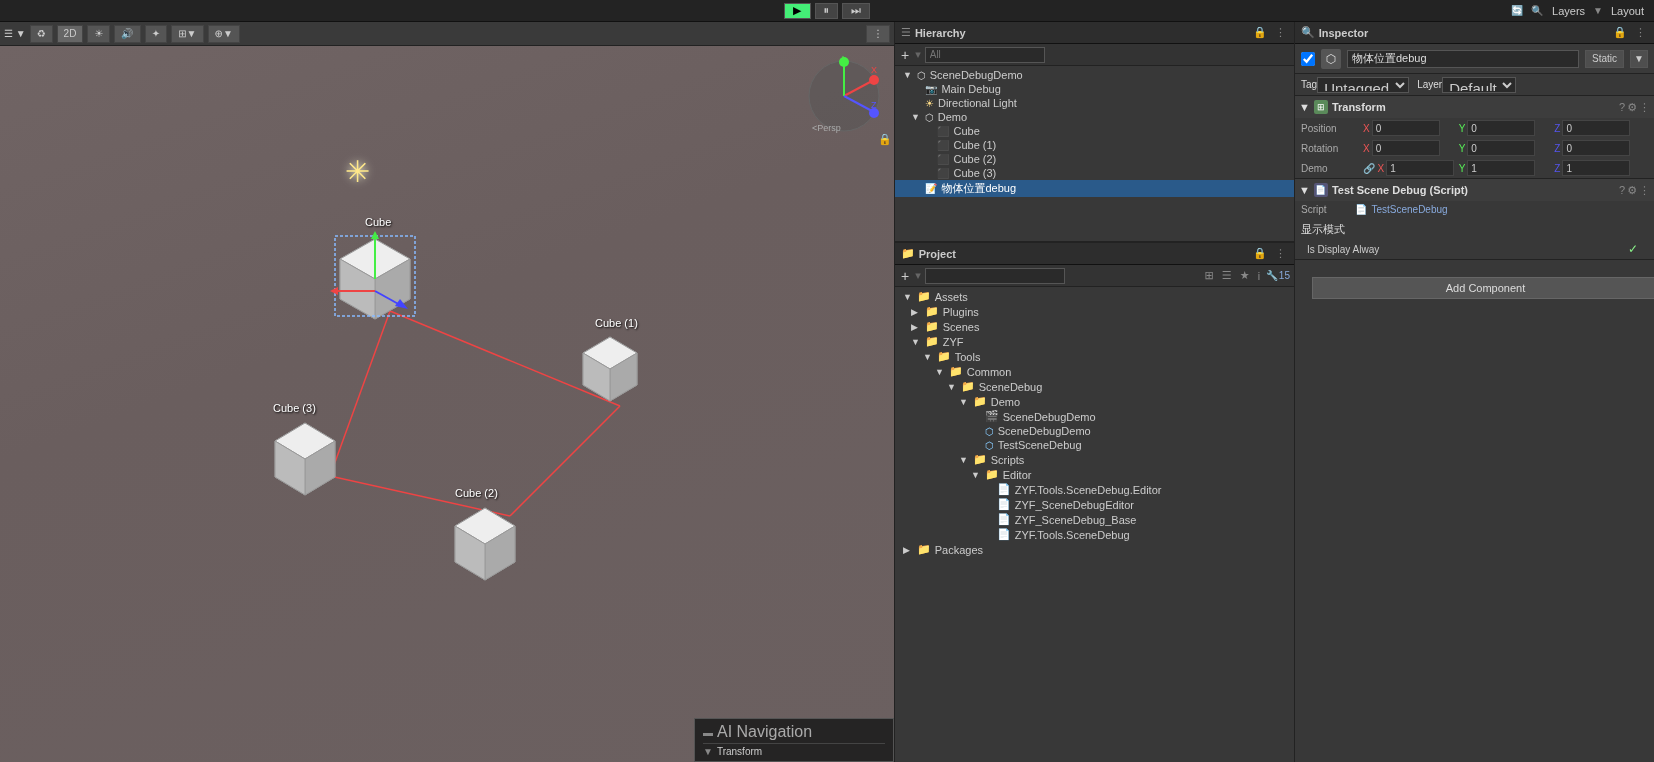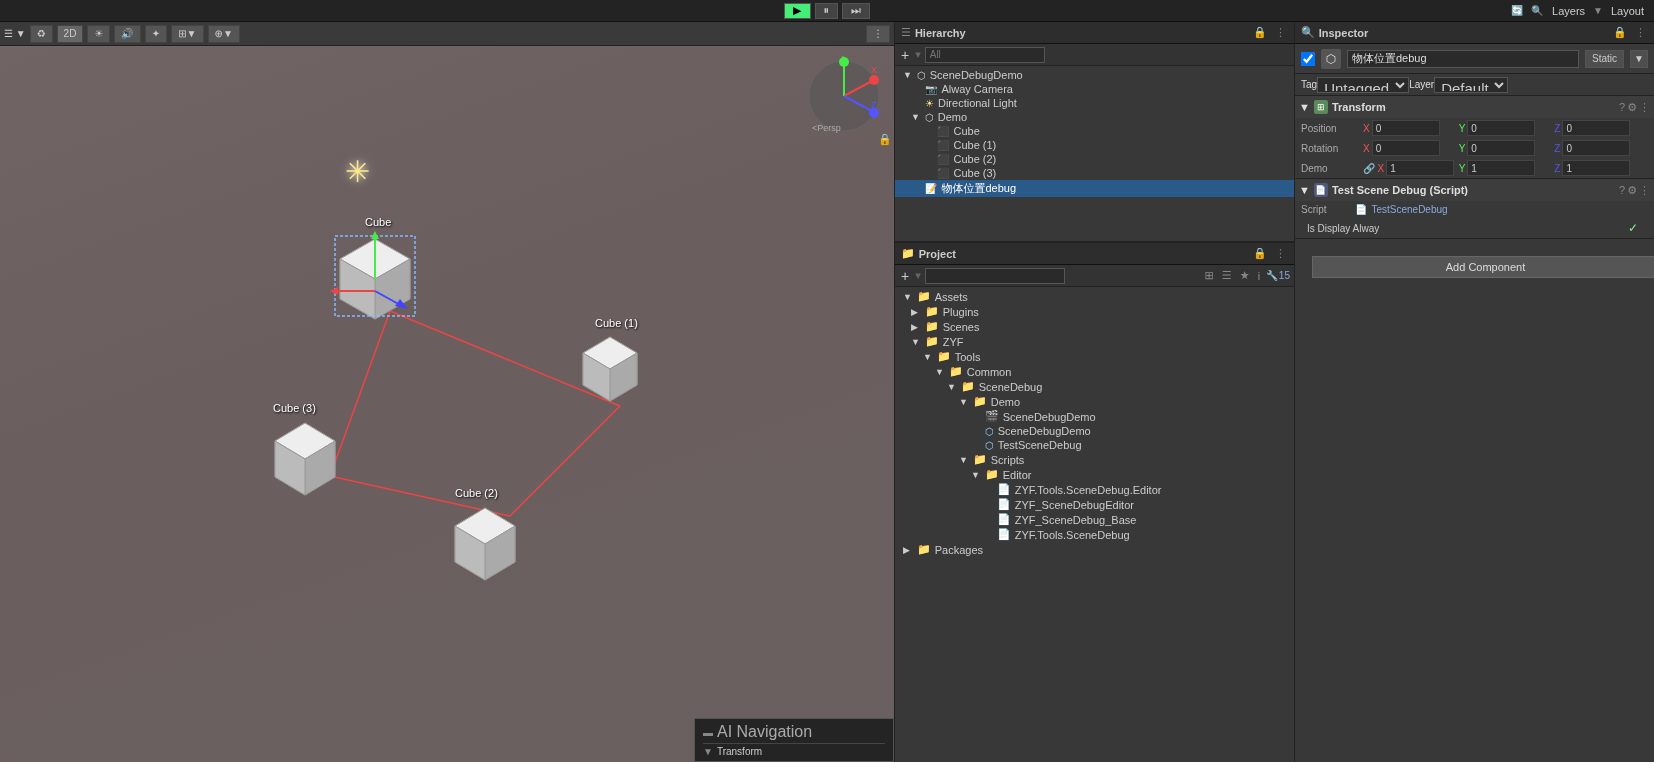--- a/index.html
+++ b/index.html
@@ -268,21 +268,21 @@
 
         <div class="h-item">
           <span class="arrow">▼</span>
           <span style="font-size:10px;">⬡</span>
           <span>SceneDebugDemo</span>
         </div>
 
         <div class="h-item h-indent-1">
           <span class="arrow"></span>
           <span style="font-size:10px;color:#88aadd;">📷</span>
-          <span>Alway Camera</span>
+          <span>Main Debug</span>
         </div>
 
         <div class="h-item h-indent-1">
           <span class="arrow"></span>
           <span style="font-size:10px;color:#ffdd88;">☀</span>
           <span>Directional Light</span>
         </div>
 
         <div class="h-item h-indent-1">
           <span class="arrow">▼</span>
@@ -470,21 +470,21 @@
       <input class="obj-name" type="text" value="物体位置debug" style="">
       <button class="static-btn">Static</button>
       <button class="static-arrow">▼</button>
     </div>
 
     <div class="tag-row">
       <span>Tag</span>
       <select class="tag-select">
         <option>Untagged</option>
       </select>
-      <span style="">Layer</span>
+      <span style="margin-left:8px;">Layer</span>
       <select class="tag-select">
         <option>Default</option>
       </select>
     </div>
 
     <div class="component-section">
       <div class="component-header">
         <span>▼</span>
         <div class="component-icon">⊞</div>
         <span class="component-title">Transform</span>
@@ -554,20 +554,21 @@
           <button class="comp-btn">?</button>
           <button class="comp-btn">⚙</button>
           <button class="comp-btn">⋮</button>
         </div>
       </div>
       <div class="script-row">
         <span class="script-label">Script</span>
         <span style="color:#88aadd;font-size:10px;">📄</span>
         <span class="script-value">TestSceneDebug</span>
       </div>
+      <div class="display-title">显示模式</div>
       <div class="display-row">
         <span style="color:#ccc;font-size:10px;flex:1;padding-left:6px;">Is Display Alway</span>
         <span style="color:#8e8;font-size:12px;padding-right:10px;">✓</span>
       </div>
     </div>
 
     <button class="add-component-btn">Add Component</button>
   </div>
 </div>
 

